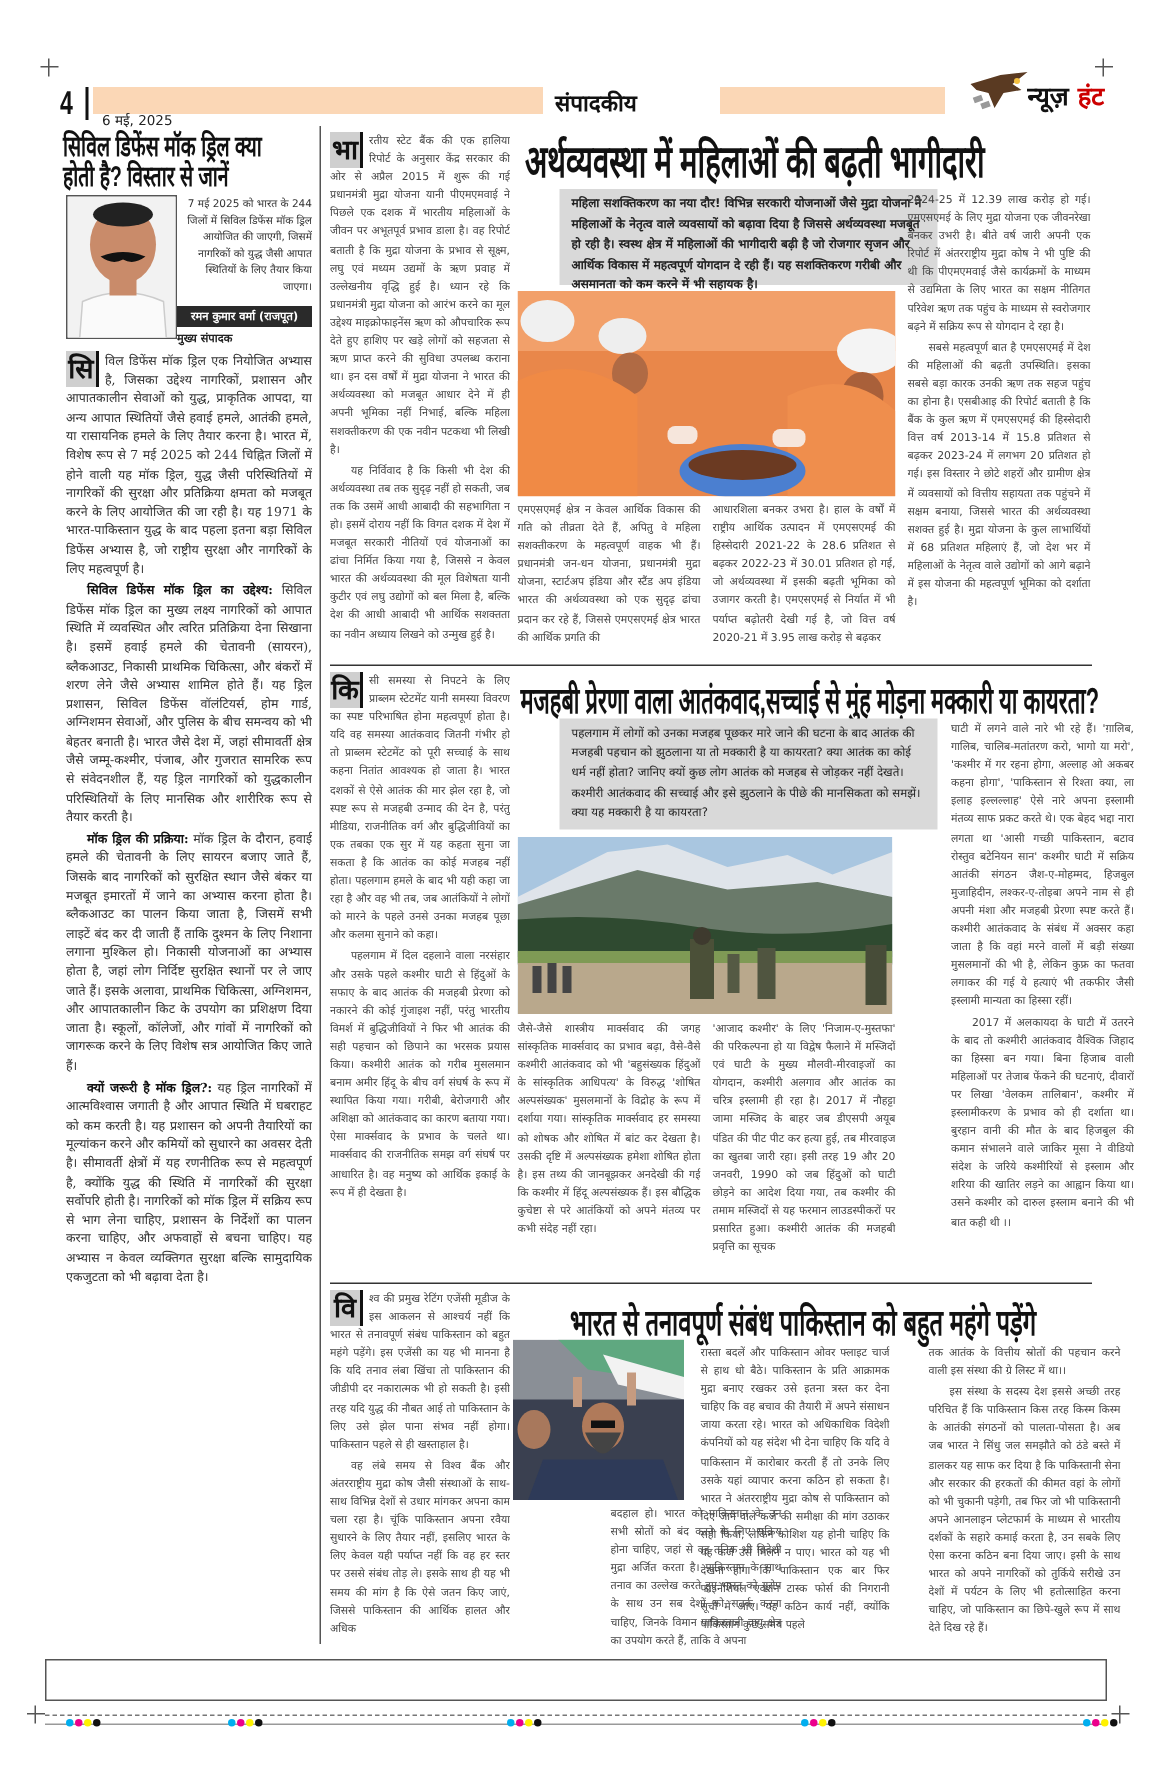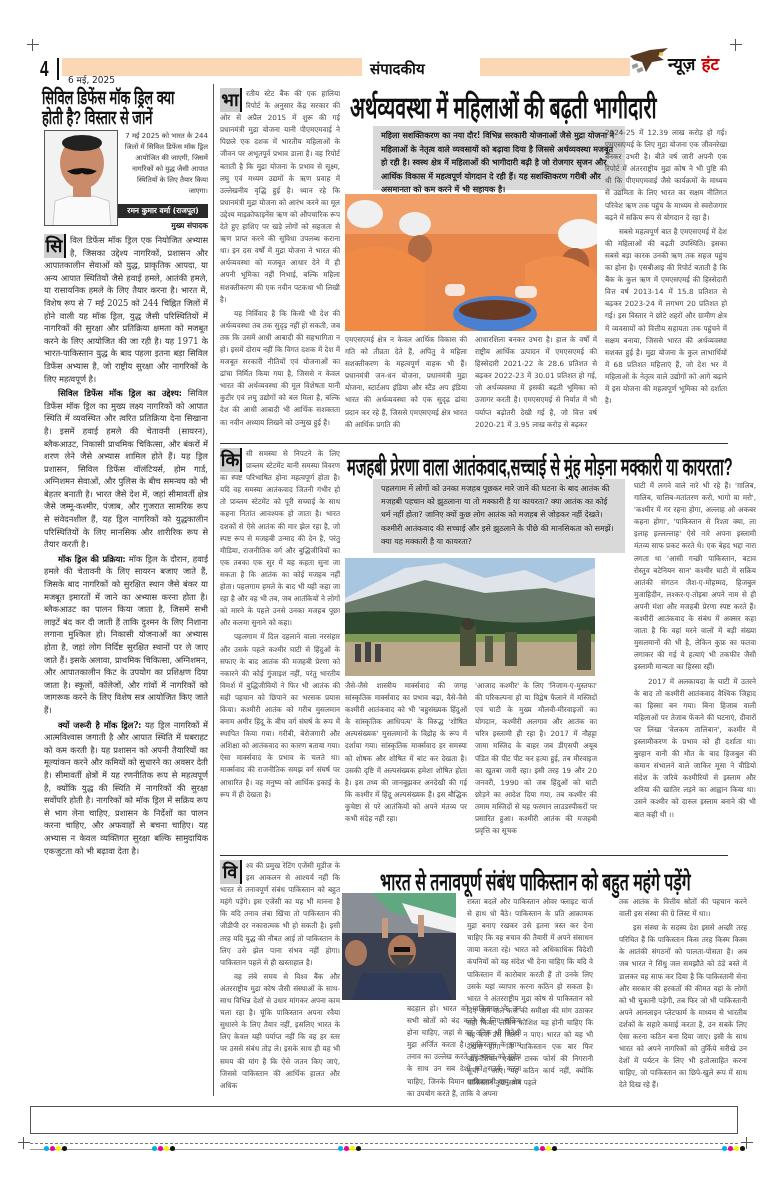--- a/index.html
+++ b/index.html
@@ -12,21 +12,21 @@
   .reg-mark::after { top: 5px; left: 0; width: 12px; height: 1px; }
 
   
   .masthead { position: absolute; top: 58px; left: 40px; width: 688px; height: 22px; }
   .page-num { position: absolute; left: 0; top: -2px; font-family: "Liberation Sans", sans-serif; font-weight: 900; font-size: 22px; color: #111; transform: scaleX(0.7); transform-origin: left; }
   .page-num-bar { position: absolute; left: 17px; top: 0; width: 2px; height: 22px; background: #111; }
   .date-strip { position: absolute; left: 22px; top: 0; width: 300px; height: 18px; background: #fbd7b6; }
   .date-text { position: absolute; left: 28px; top: 3px; font-size: 9px; color: #222; margin-top: 12px; }
   .section-title { position: absolute; left: 330px; top: 0; font-size: 15px; font-weight: bold; color: #111; }
   .strip-right { position: absolute; left: 440px; top: 0; width: 150px; height: 18px; background: #fbd7b6; }
-  .logo { position: absolute; left: 588px; top: -14px; width: 110px; height: 36px; }
+  .logo { position: absolute; left: 605px; top: -14px; width: 110px; height: 36px; }
   .logo-bird { position: absolute; left: 0; top: 2px; width: 44px; height: 28px; }
   .logo-text { position: absolute; left: 40px; top: 8px; font-size: 17px; font-weight: bold; color: #111; white-space: nowrap; }
   .logo-text .red { color: #c00; }
 
   
   .col { position: absolute; font-family: "DejaVu Serif", serif; font-size: 8.3px; line-height: 12.6px; color: #333; text-align: justify; overflow: hidden; }
   .col-sans { font-family: "DejaVu Sans", sans-serif; font-size: 7.2px; line-height: 12.1px; color: #444; }
   .col p { margin-bottom: 2px; }
   .col .indent { text-indent: 14px; }
   .col b { color: #111; }
@@ -37,21 +37,21 @@
 
   .summary-box { position: absolute; background: #d9d9d9; font-family: "DejaVu Sans", sans-serif; font-weight: bold; font-size: 8px; line-height: 13.5px; color: #222; padding: 3px 8px; margin-left: 28px; }
 
   .photo { position: absolute; overflow: hidden; }
   .rule { position: absolute; background: #333; }
   .vrule { position: absolute; background: #555; width: 1px; }
 
   
   .author-photo { position: absolute; left: 44px; top: 130px; width: 74px; height: 96px; border: 1px solid #555; background: #fff; overflow: hidden; }
   .author-name-box { position: absolute; left: 118px; top: 204px; width: 90px; height: 14px; background: #2a2a2a; color: #fff; font-size: 7.5px; line-height: 14px; text-align: center; font-weight: bold; }
-  .author-role { position: absolute; left: 118px; top: 220px; width: 90px; font-size: 7.5px; text-align: right; font-weight: bold; color: #222; }
+  .author-role { position: absolute; left: 118px; top: 220px; width: 90px; font-size: 7.5px; text-align: left; font-weight: bold; color: #222; }
 
   .footer-box { position: absolute; left: 30px; top: 1106px; width: 708px; height: 28px; border: 1px solid #555; font-size: 6.6px; line-height: 11.5px; text-align: center; color: #222; padding-top: 2px; }
   .dash-line { position: absolute; left: 30px; top: 1143px; width: 708px; border-top: 1px dashed #777; }
   .color-line { position: absolute; left: 30px; top: 1149px; width: 708px; height: 1px; background: #999; }
   .cmyk { position: absolute; top: 1146px; height: 6px; display: flex; gap: 1px; }
   .cmyk span { width: 5px; height: 5px; border-radius: 50%; display: block; }
 </style>
 </head>
 <body>
 

